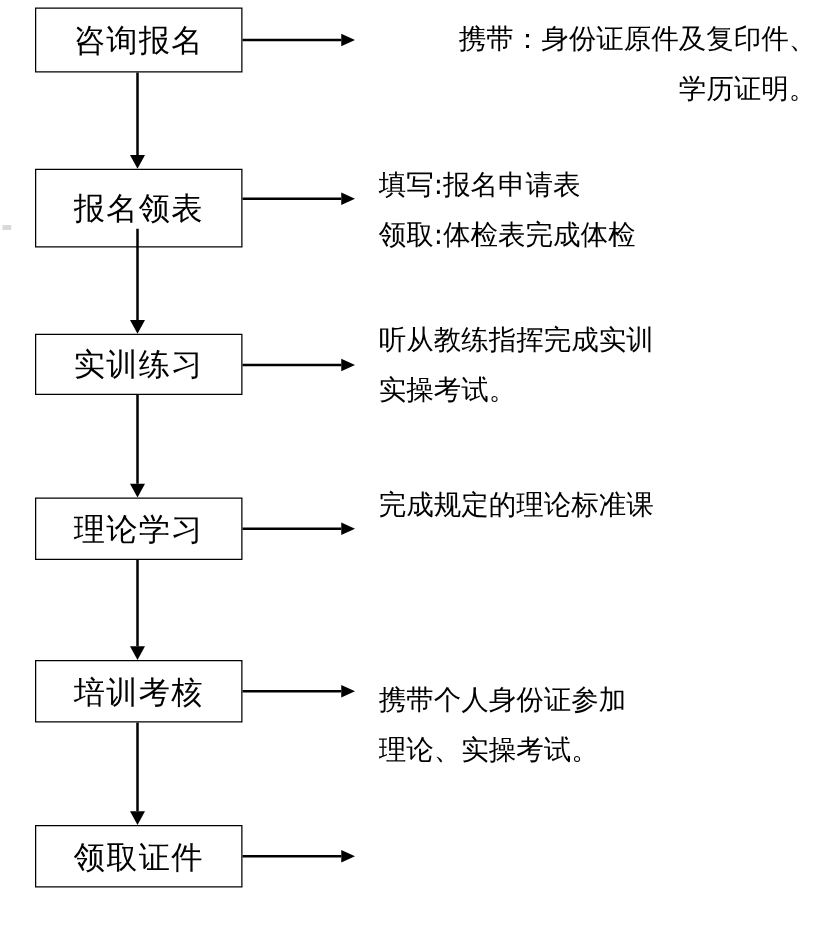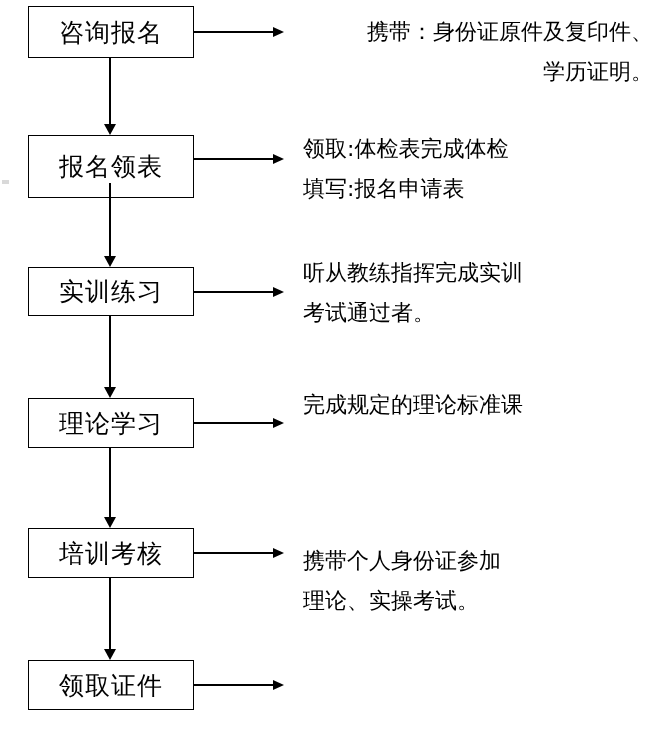--- a/index.html
+++ b/index.html
@@ -139,40 +139,40 @@
     </div>
     <div class="h-arrow" style="left:194px; top:154px; width:90px;">
       <div class="shaft" style="width:79px;"></div>
       <div class="head" style="left:79px;"></div>
     </div>
     <div class="v-arrow" style="left:104px; top:183px; height:84px;">
       <div class="shaft" style="height:73px;"></div>
       <div class="head" style="top:73px;"></div>
     </div>
     <div class="note" style="top:129px;">
+      <div class="note-line">填写:报名申请表</div>
       <div class="note-line">领取:体检表完成体检</div>
-      <div class="note-line">填写:报名申请表</div>
     </div>
   </div>
 
   <div class="row sans">
     <div class="node-box serif" style="top:267px; height:49px;">
       <span class="node-label">实训练习</span>
     </div>
     <div class="h-arrow" style="left:194px; top:287px; width:90px;">
       <div class="shaft" style="width:79px;"></div>
       <div class="head" style="left:79px;"></div>
     </div>
     <div class="v-arrow" style="left:104px; top:316px; height:82px;">
       <div class="shaft" style="height:71px;"></div>
       <div class="head" style="top:71px;"></div>
     </div>
     <div class="note" style="top:253px;">
       <div class="note-line">听从教练指挥完成实训</div>
-      <div class="note-line">考试通过者。</div>
+      <div class="note-line">实操考试。</div>
     </div>
   </div>
 
   <div class="row sans">
     <div class="node-box serif" style="top:398px; height:50px;">
       <span class="node-label">理论学习</span>
     </div>
     <div class="h-arrow" style="left:194px; top:418px; width:90px;">
       <div class="shaft" style="width:79px;"></div>
       <div class="head" style="left:79px;"></div>

